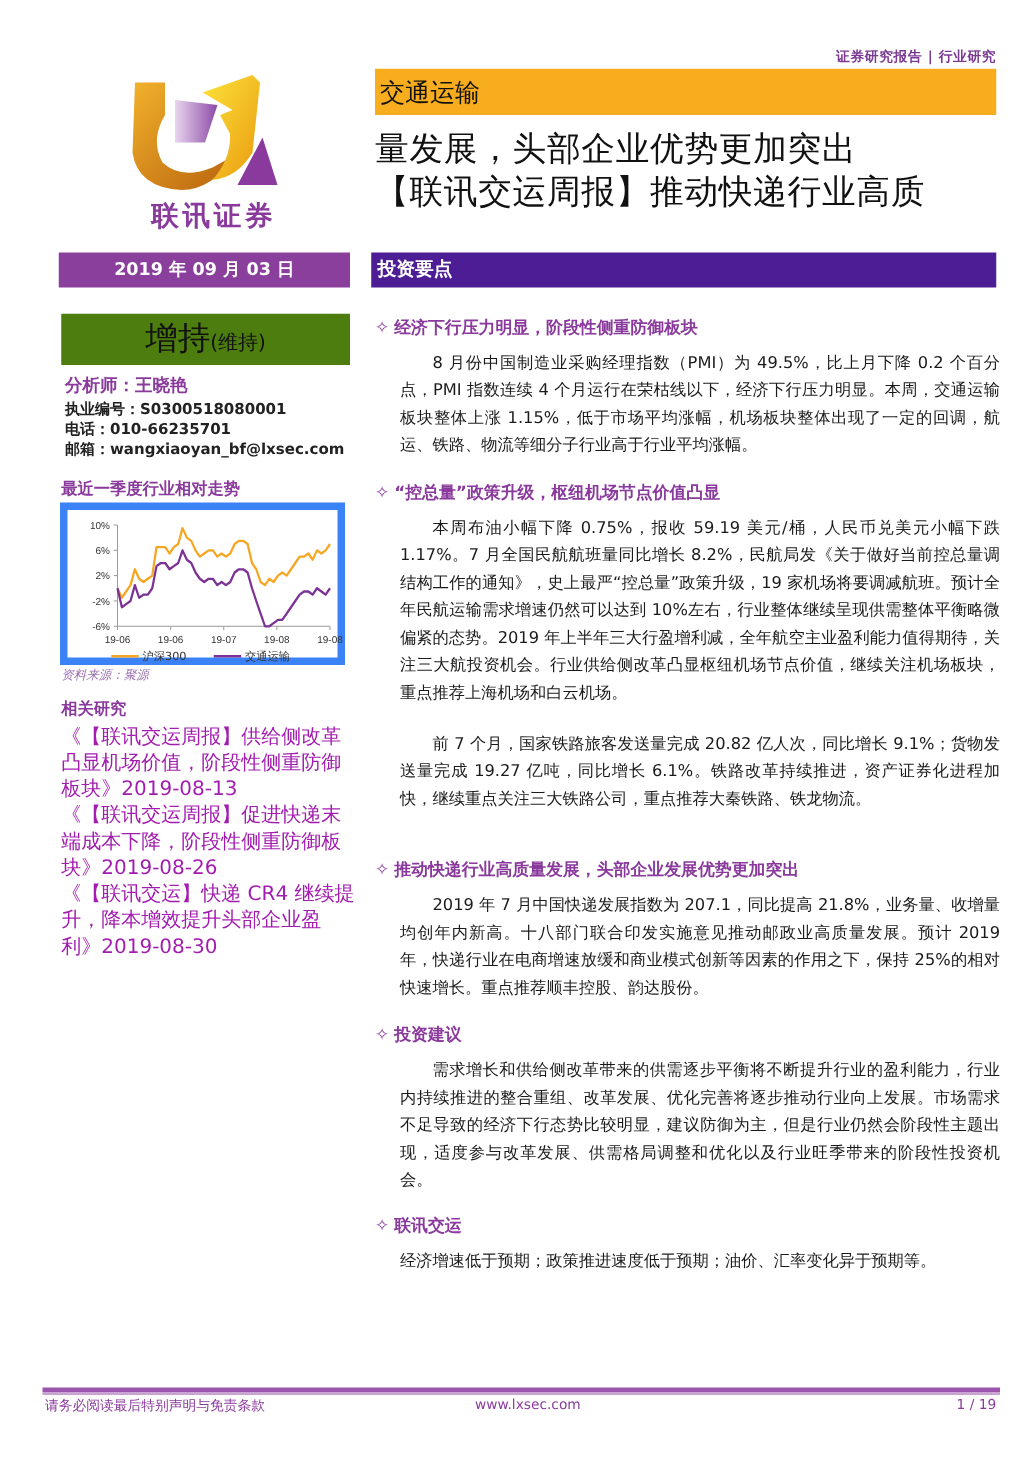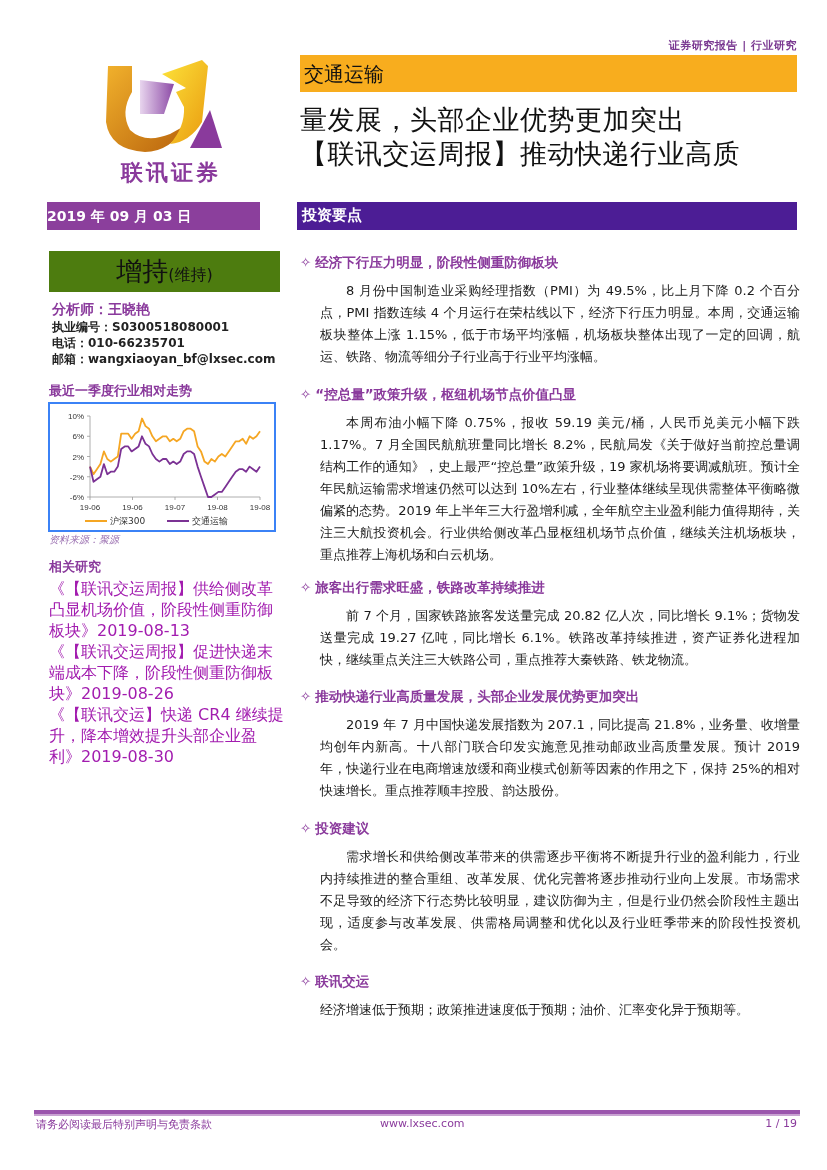--- a/index.html
+++ b/index.html
@@ -9,32 +9,32 @@
   .top-tag { position: absolute; right: 30px; top: 38px; font-size: 11px; font-weight: bold; color: #7b3a92; letter-spacing: 0.5px; }
 
   .logo { position: absolute; left: 90px; top: 52px; width: 160px; height: 135px; }
   .logo-text { position: absolute; left: 96px; top: 158px; width: 150px; text-align: center; font-size: 22px; font-weight: bold; color: #8a3a9c; letter-spacing: 3px; font-family: "DejaVu Serif", serif; }
 
   .sector-bar { position: absolute; left: 300px; top: 55px; width: 497px; height: 37px; background: #f8ad1e; }
   .sector-bar span { position: absolute; left: 4px; top: 6px; font-size: 20px; color: #111; }
 
   .title { position: absolute; left: 300px; top: 103px; width: 505px; font-size: 27px; line-height: 34px; color: #111; letter-spacing: 0.5px; }
 
-  .date-bar { position: absolute; left: 47px; top: 202px; width: 213px; height: 28px; background: #8b3f9c; color: #fff; font-size: 14px; font-weight: bold; line-height: 28px; }
+  .date-bar { position: absolute; left: 47px; top: 202px; width: 233px; height: 28px; background: #8b3f9c; color: #fff; font-size: 14px; font-weight: bold; text-align: center; line-height: 28px; }
 
   .rating-box { position: absolute; left: 49px; top: 251px; width: 231px; height: 41px; background: #4d7c0f; text-align: center; }
   .rating-main { font-size: 26px; line-height: 41px; color: #111; }
   .rating-sub { font-size: 16px; color: #111; }
 
   .analyst { position: absolute; left: 52px; top: 301px; font-size: 12px; line-height: 16px; }
   .analyst .name-line { color: #8a3a9c; font-size: 14px; font-weight: bold; margin-bottom: 2px; }
   .analyst .info { color: #222; font-size: 12px; font-weight: bold; }
 
   .chart-title { position: absolute; left: 49px; top: 382px; font-size: 13px; font-weight: bold; color: #8a3a9c; }
-  .chart-box { position: absolute; left: 48px; top: 402px; width: 228px; height: 130px; border: 2px solid #3b82f6; }
+  .chart-box { position: absolute; left: 48px; top: 402px; width: 228px; height: 130px; border: 6px solid #3b82f6; }
   .chart-source { position: absolute; left: 49px; top: 533px; font-size: 10px; font-style: italic; color: #9a6fb0; }
 
   .related-title { position: absolute; left: 49px; top: 558px; font-size: 13px; font-weight: bold; color: #8a3a9c; }
   .related-list { position: absolute; left: 49px; top: 578px; width: 235px; font-size: 16px; line-height: 21px; color: #a21caf; }
   .related-list div { margin-bottom: 0; }
 
   .points-bar { position: absolute; left: 297px; top: 202px; width: 500px; height: 28px; background: #4c1d95; }
   .points-bar span { position: absolute; left: 5px; top: 4px; color: #fff; font-size: 15px; font-weight: bold; }
 
   .section { position: absolute; left: 300px; width: 500px; }
@@ -148,21 +148,20 @@
   <div class="sec-head"><span class="diamond">✧</span><span>经济下行压力明显，阶段性侧重防御板块</span></div>
   <div class="sec-body">8 月份中国制造业采购经理指数（PMI）为 49.5%，比上月下降 0.2 个百分点，PMI 指数连续 4 个月运行在荣枯线以下，经济下行压力明显。本周，交通运输板块整体上涨 1.15%，低于市场平均涨幅，机场板块整体出现了一定的回调，航运、铁路、物流等细分子行业高于行业平均涨幅。</div>
 </div>
 
 <div class="section" style="top:384px">
   <div class="sec-head"><span class="diamond">✧</span><span>“控总量”政策升级，枢纽机场节点价值凸显</span></div>
   <div class="sec-body">本周布油小幅下降 0.75%，报收 59.19 美元/桶，人民币兑美元小幅下跌 1.17%。7 月全国民航航班量同比增长 8.2%，民航局发《关于做好当前控总量调结构工作的通知》，史上最严“控总量”政策升级，19 家机场将要调减航班。预计全年民航运输需求增速仍然可以达到 10%左右，行业整体继续呈现供需整体平衡略微偏紧的态势。2019 年上半年三大行盈增利减，全年航空主业盈利能力值得期待，关注三大航投资机会。行业供给侧改革凸显枢纽机场节点价值，继续关注机场板块，重点推荐上海机场和白云机场。</div>
 </div>
 
 <div class="section" style="top:577px">
-  <div class="sec-head"><span class="diamond">✧</span><span>旅客出行需求旺盛，铁路改革持续推进</span></div>
   <div class="sec-body">前 7 个月，国家铁路旅客发送量完成 20.82 亿人次，同比增长 9.1%；货物发送量完成 19.27 亿吨，同比增长 6.1%。铁路改革持续推进，资产证券化进程加快，继续重点关注三大铁路公司，重点推荐大秦铁路、铁龙物流。</div>
 </div>
 
 <div class="section" style="top:686px">
   <div class="sec-head"><span class="diamond">✧</span><span>推动快递行业高质量发展，头部企业发展优势更加突出</span></div>
   <div class="sec-body">2019 年 7 月中国快递发展指数为 207.1，同比提高 21.8%，业务量、收增量均创年内新高。十八部门联合印发实施意见推动邮政业高质量发展。预计 2019 年，快递行业在电商增速放缓和商业模式创新等因素的作用之下，保持 25%的相对快速增长。重点推荐顺丰控股、韵达股份。</div>
 </div>
 
 <div class="section" style="top:818px">
   <div class="sec-head"><span class="diamond">✧</span><span>投资建议</span></div>

